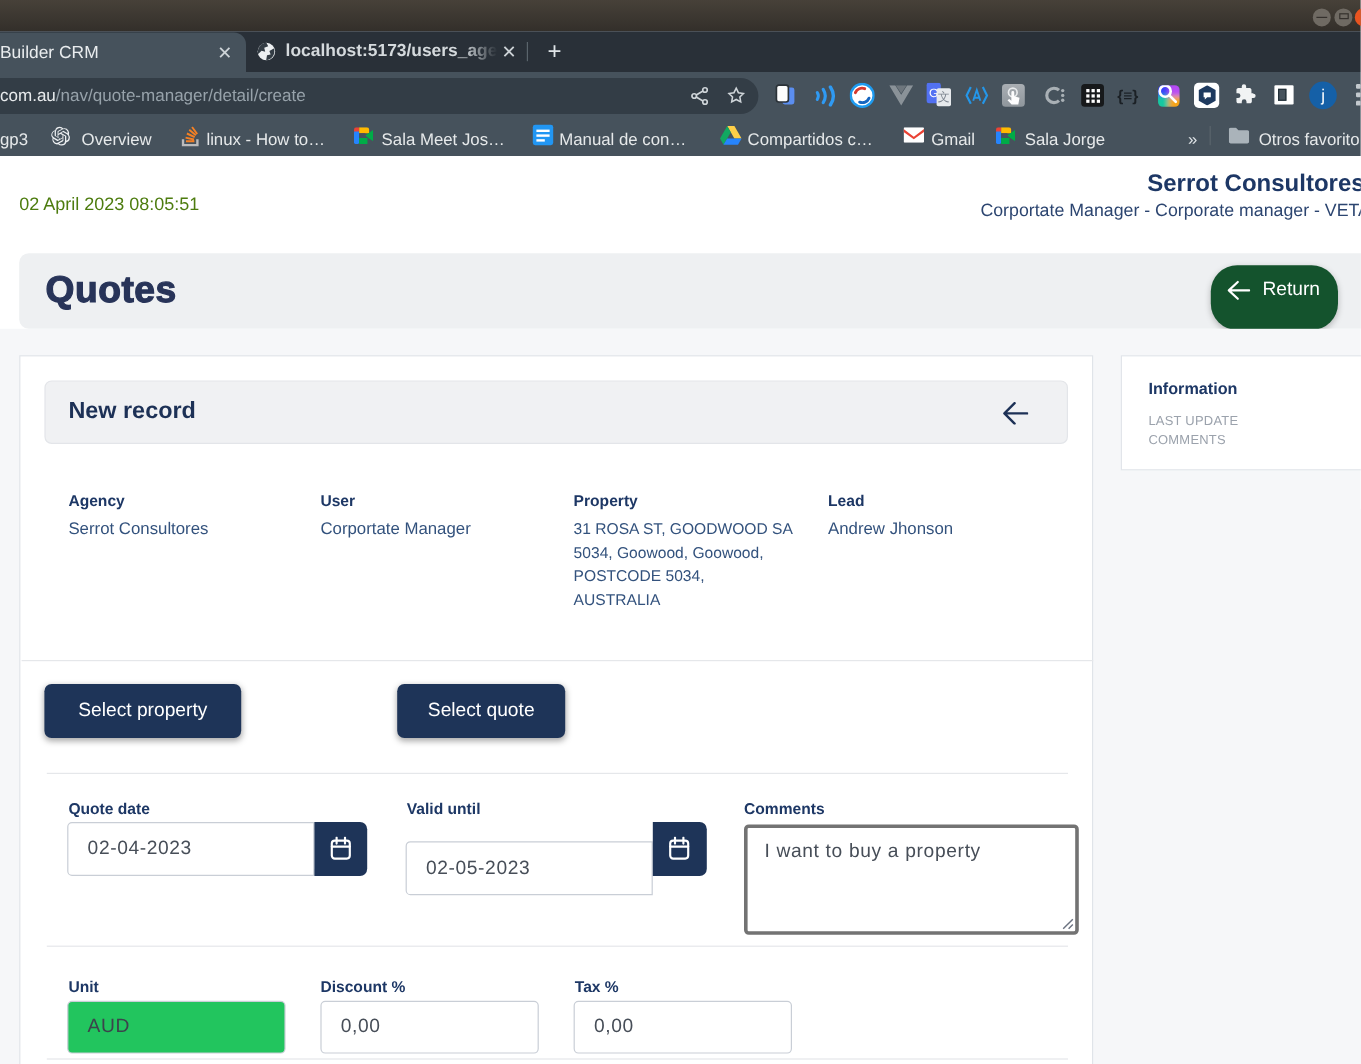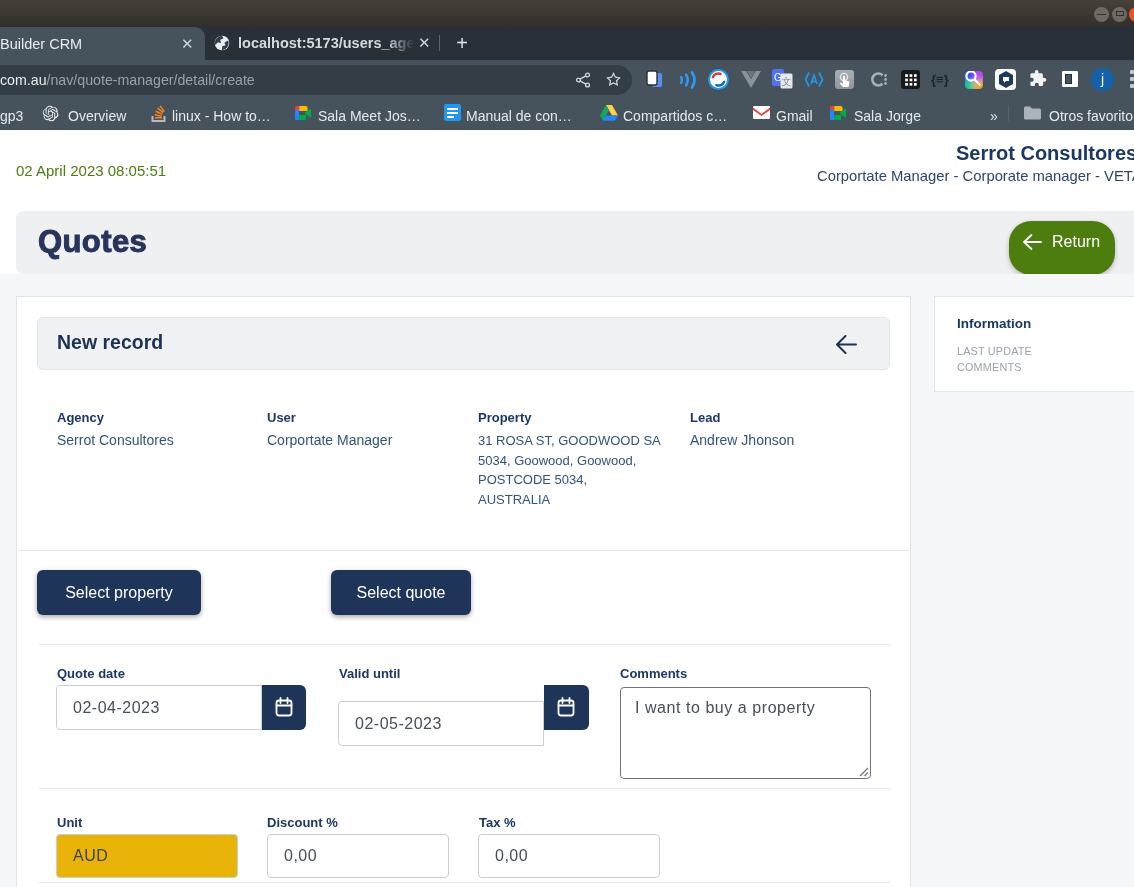--- a/index.html
+++ b/index.html
@@ -31,21 +31,21 @@
   .bm .txt { position:relative; top:4px; }
 
   
   #page { position:absolute; left:0; top:130px; width:1134px; height:757px; background:#fff; }
   #date { position:absolute; left:16px; top:32px; font-size:15px; color:#4d7c0f; }
   #company { position:absolute; left:956px; top:12px; font-size:20px; font-weight:bold; color:#1d3765; white-space:nowrap; }
   #roles { position:absolute; left:817px; top:38px; font-size:14.8px; color:#2c4570; white-space:nowrap; }
 
   #band { position:absolute; left:16px; top:81px; width:1130px; height:63px; background:#eef0f2; border-radius:8px 0 0 8px; }
   #band h1 { position:absolute; left:22px; top:13px; font-size:31px; font-weight:bold; color:#283459; -webkit-text-stroke:1px #283459; letter-spacing:0.4px; }
-  #returnbtn { position:absolute; left:993px; top:10px; width:106px; height:54px; background:#4d7c0f; border-radius:22px; color:#fff; box-shadow:0 2px 5px rgba(0,0,0,0.25); }
+  #returnbtn { position:absolute; left:993px; top:10px; width:106px; height:54px; background:#14532d; border-radius:22px; color:#fff; box-shadow:0 2px 5px rgba(0,0,0,0.25); }
   #returnbtn .tx { position:absolute; left:43px; top:12px; font-size:16px; }
 
   #greyarea { position:absolute; left:0; top:144px; width:1134px; height:613px; background:#f6f7f9; }
 
   #maincard { position:absolute; left:16px; top:166px; width:895px; height:600px; background:#fff; border:1px solid #e0e4e9; }
   #newrec { position:absolute; left:20px; top:20px; width:853px; height:53px; background:#f0f1f3; border:1px solid #e3e5e9; border-radius:6px; }
   #newrec .t { position:absolute; left:19px; top:13px; font-size:19.5px; font-weight:bold; color:#1d3156; }
 
   .col { position:absolute; top:113px; width:200px; }
   .col .lab { font-size:13px; font-weight:bold; color:#1d3765; margin-bottom:6px; }
@@ -68,25 +68,25 @@
   .calbtn { position:absolute; width:44px; height:45px; background:#1e3458; border-radius:0 6px 6px 0; }
   .calbtn svg { position:absolute; left:13px; top:12px; }
 
   #lab-qd { left:40px; top:369px; }
   #in-qd { left:39px; top:388px; width:206px; border-radius:4px 0 0 4px; }
   #cal1 { left:245px; top:388px; }
   #lab-vu { left:322px; top:369px; }
   #in-vu { left:321px; top:404px; width:206px; border-radius:4px 0 0 4px; }
   #cal2 { left:527px; top:388px; width:45px; }
   #lab-cm { left:603px; top:369px; }
-  #ta { position:absolute; left:603px; top:390px; width:251px; height:92px; border:1px solid #737373; border-radius:4px; background:#fff; font-size:16px; letter-spacing:0.55px; color:#474e58; padding:11px 14px; }
+  #ta { position:absolute; left:603px; top:390px; width:279px; height:92px; border:3px solid #737373; border-radius:4px; background:#fff; font-size:16px; letter-spacing:0.55px; color:#474e58; padding:11px 14px; }
   #ta .grip { position:absolute; right:1px; bottom:1px; width:12px; height:12px; }
 
   #lab-unit { left:40px; top:518px; }
-  #in-unit { left:39px; top:537px; width:182px; height:44px; line-height:42px; background:#eab308; border-color:#c9ced6; color:#3c434c; }
+  #in-unit { left:39px; top:537px; width:182px; height:44px; line-height:42px; background:#22c55e; border-color:#c9ced6; color:#3c434c; }
   #lab-disc { left:250px; top:518px; }
   #in-disc { left:250px; top:537px; width:182px; height:44px; line-height:42px; }
   #lab-tax { left:462px; top:518px; }
   #in-tax { left:461px; top:537px; width:182px; height:44px; line-height:42px; }
 
   #sidecard { position:absolute; left:934px; top:166px; width:206px; height:96px; background:#fff; border:1px solid #e2e5ea; }
   #sidecard .h { position:absolute; left:22px; top:19px; font-size:13.5px; font-weight:bold; color:#1d3765; }
   #sidecard .i1 { position:absolute; left:22px; top:48px; font-size:10.8px; letter-spacing:0.2px; color:#9ba2ac; }
   #sidecard .i2 { position:absolute; left:22px; top:64px; font-size:10.8px; letter-spacing:0.2px; color:#9ba2ac; }
 </style>

